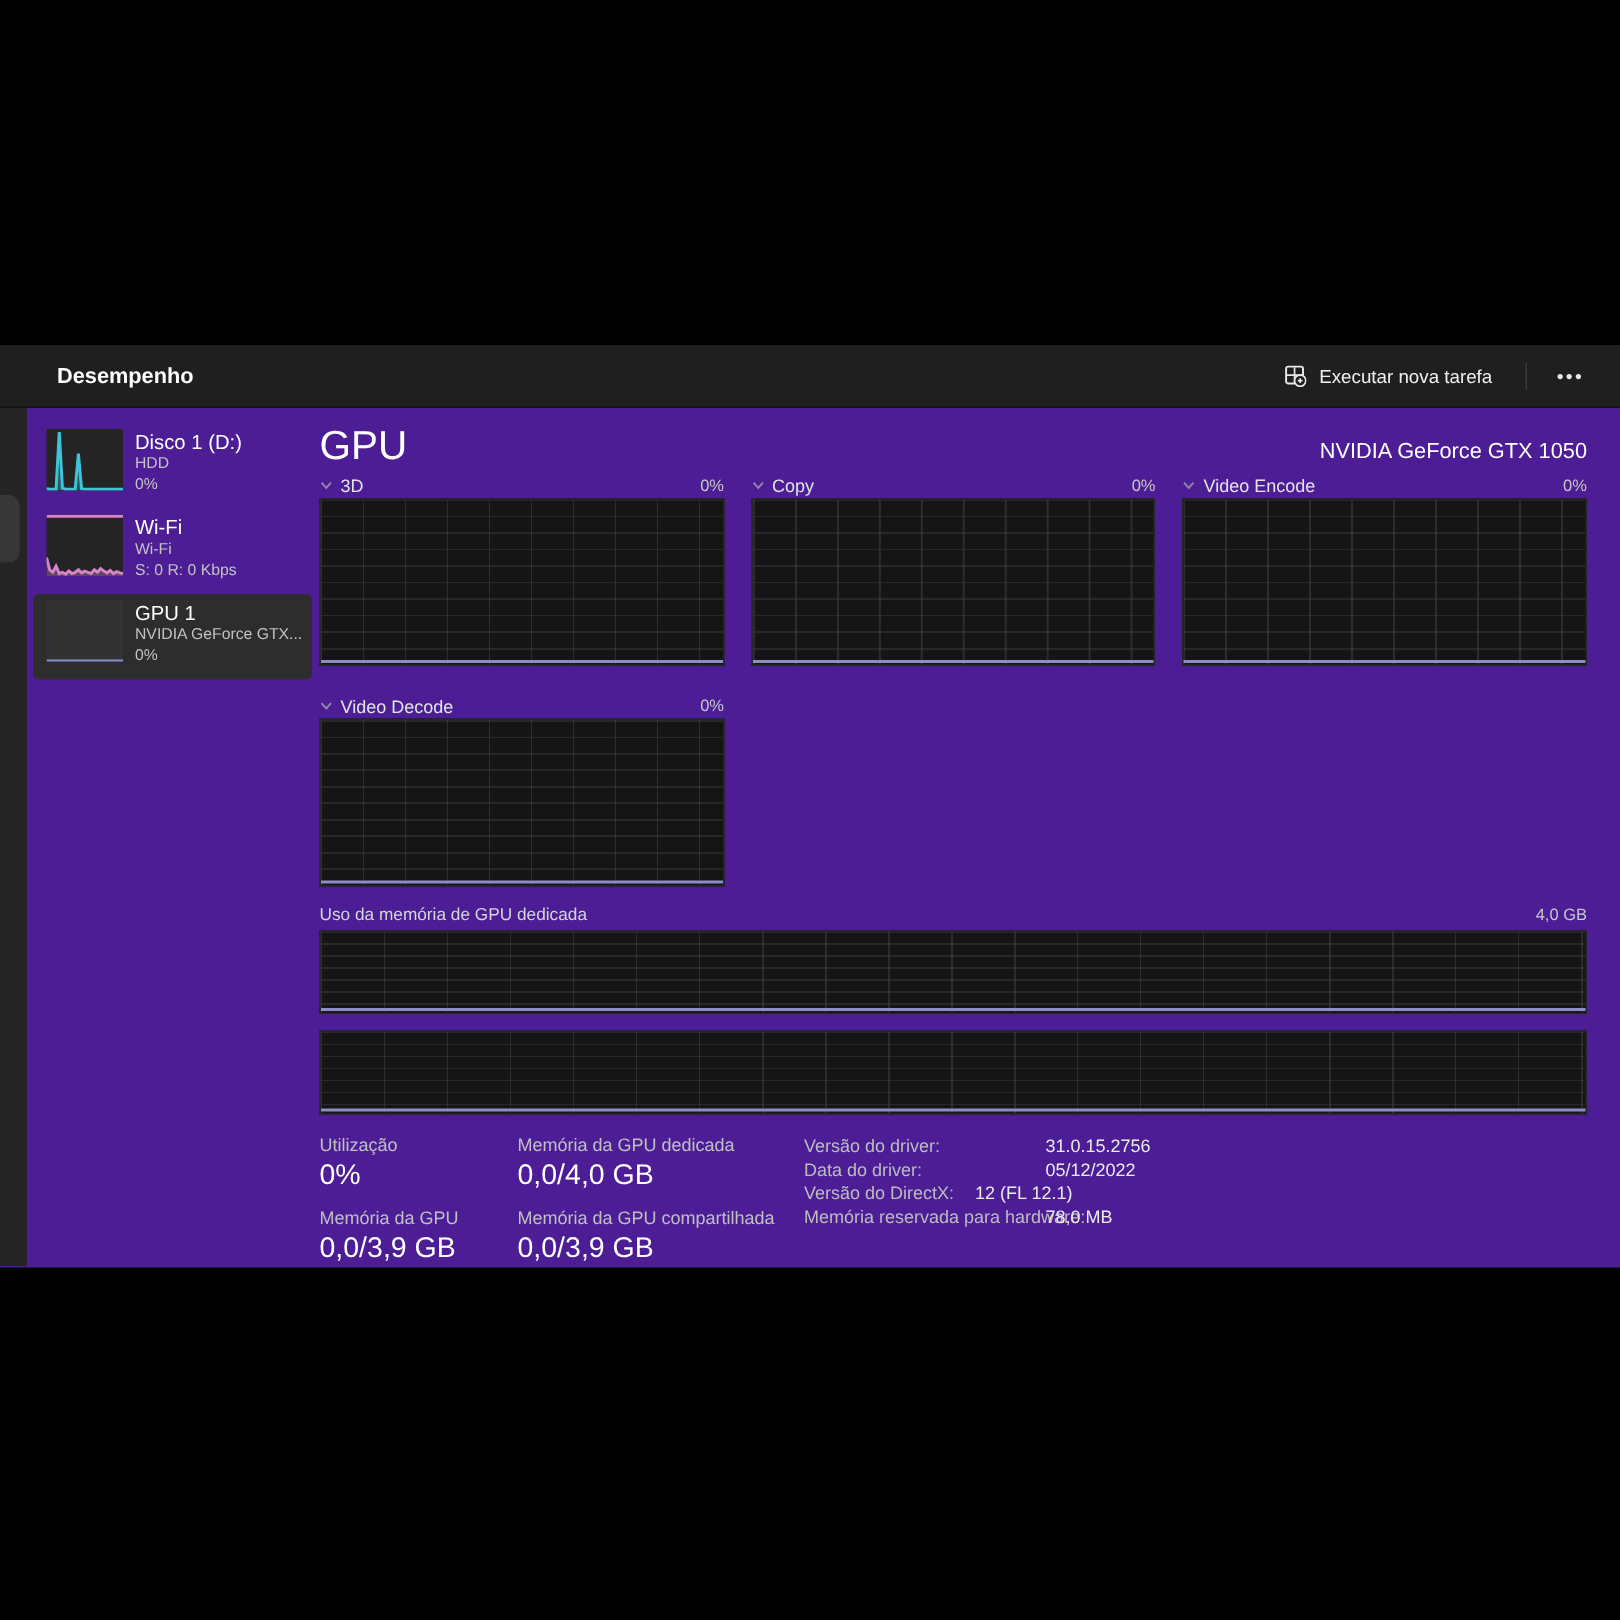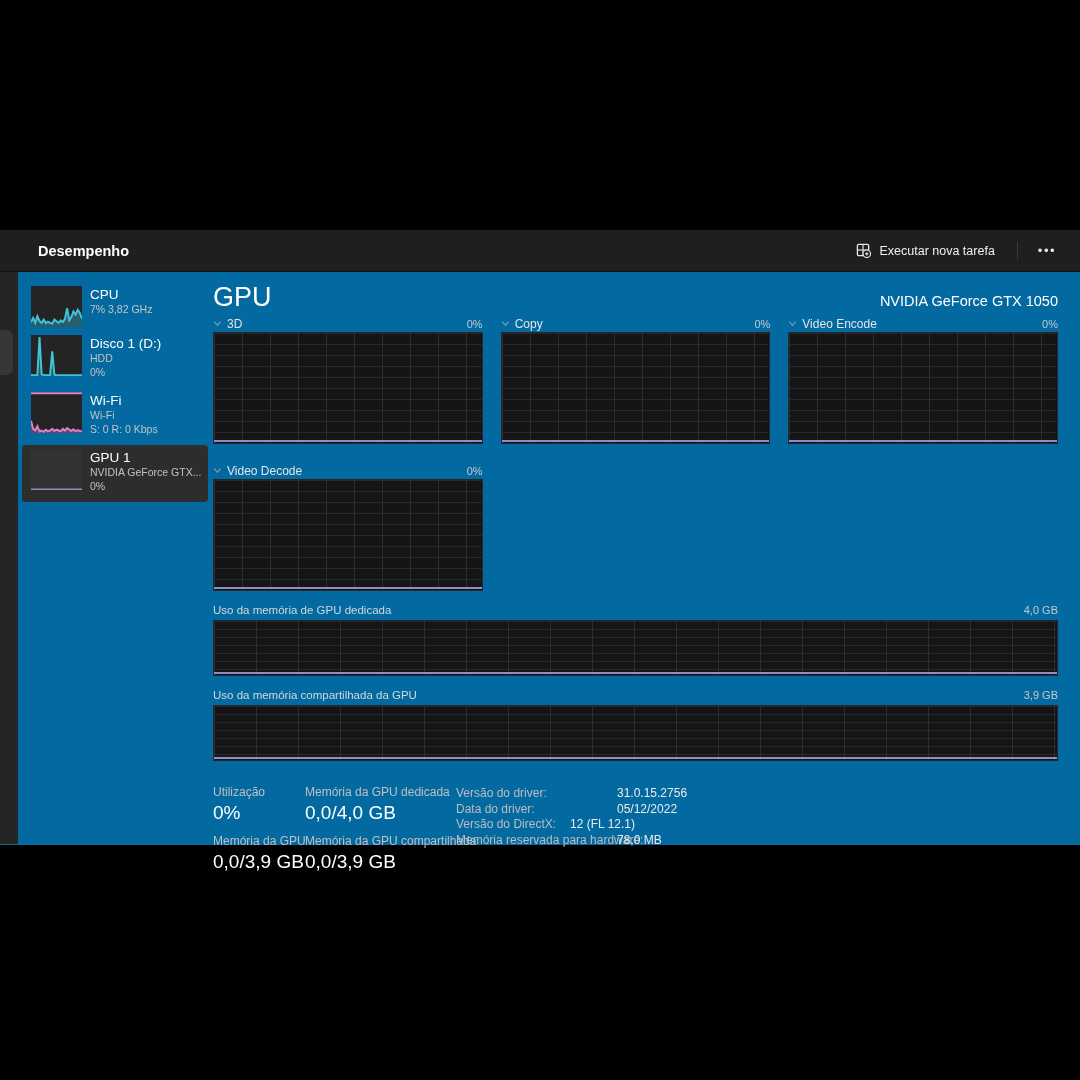--- a/index.html
+++ b/index.html
@@ -1,19 +1,19 @@
 <!DOCTYPE html>
 <html style="--chart-line: #8b8ec9;"><head>
 <meta charset="utf-8">
 <style>
   * { margin:0; padding:0; box-sizing:border-box; }
   html,body { width:1080px; height:1080px; background:#000; overflow:hidden;
     font-family:"Liberation Sans", sans-serif; }
   .window { position:absolute; left:0; top:230px; width:1080px; height:615px;
-    background:#0369a1; color:#fff; }
+    background:#4c1d95; color:#fff; }
 
   
   .tm-header { height:42px; background:#1f1f1f; border-bottom:1px solid #121212;
     display:flex; align-items:center; padding:0 14px 0 38px; }
   .tm-title { font-size:14.5px; font-weight:bold; color:#fff; }
   .header-right { margin-left:auto; display:flex; align-items:center; }
   .new-task-btn { display:flex; align-items:center; gap:8px; padding:6px 12px;
     border-radius:4px; cursor:pointer; }
   .new-task-label { font-size:12.5px; color:#f0f0f0; }
   .header-divider { width:1px; height:18px; background:#3a3a3a; margin:0 10px; }
@@ -63,21 +63,21 @@
   .mem-head { display:flex; align-items:center; font-size:11.5px; color:#d6d6d6;
     height:16px; margin-bottom:2px; }
   .mem-head .cap { margin-left:auto; font-size:11px; color:#c8c8c8; }
   .mem-box { height:56px;
     background-image:
       repeating-linear-gradient(to right, rgba(66,66,78,.5) 0 1px, transparent 1px 42px),
       repeating-linear-gradient(to bottom, rgba(66,66,78,.4) 0 1px, transparent 1px 8px);
   }
 
   
-  .stats-row { display:flex; margin-top:24px; }
+  .stats-row { display:flex; margin-top:13px;gap:40px; }
   .stat-col1 { width:92px; flex:none; }
   .stat-col2 { width:151px; flex:none; }
   .stat-group { margin-bottom:8px; }
   .stat-label { font-size:12px; color:#c0c0c0; line-height:15px; white-space:nowrap; }
   .stat-value { font-size:19px; font-weight:300; color:#fff; line-height:26px;
     white-space:nowrap; }
   .driver-col { flex:1; min-width:0; padding-top:1px; }
   .info-row { display:flex; font-size:12px; line-height:15.6px; white-space:nowrap; }
   .info-label { width:161px; flex:none; color:#bdbdbd; }
   .info-row.inline .info-label { width:auto; margin-right:14px; }
@@ -108,32 +108,20 @@
   </div>
 
   <div class="tm-body">
 
     <div class="rail">
       <div class="rail-indicator"></div>
     </div>
 
     <div class="sidebar">
 
-      <div class="side-item h2line">
-        <div class="thumb">
-          <svg viewBox="0 0 100 100" preserveAspectRatio="none">
-              <polygon points="0.0,88.0 4.2,78.0 8.3,90.0 12.5,74.0 16.7,86.0 20.8,90.0 25.0,82.0 29.2,91.0 33.3,87.0 37.5,90.0 41.7,92.0 45.8,82.0 50.0,86.0 54.2,90.0 58.3,84.0 62.5,88.0 66.7,80.0 70.8,54.0 75.0,84.0 79.2,76.0 83.3,62.0 87.5,70.0 91.7,58.0 95.8,66.0 100.0,80.0 100,100 0,100" fill="rgba(47,166,186,0.45)"></polygon>
-              <polyline points="0.0,88.0 4.2,78.0 8.3,90.0 12.5,74.0 16.7,86.0 20.8,90.0 25.0,82.0 29.2,91.0 33.3,87.0 37.5,90.0 41.7,92.0 45.8,82.0 50.0,86.0 54.2,90.0 58.3,84.0 62.5,88.0 66.7,80.0 70.8,54.0 75.0,84.0 79.2,76.0 83.3,62.0 87.5,70.0 91.7,58.0 95.8,66.0 100.0,80.0" fill="none" stroke="#3fc3d9" stroke-width="2" vector-effect="non-scaling-stroke"></polyline>
-            </svg>
-        </div>
-        <div class="side-text">
-          <div class="side-title">CPU</div>
-          <div class="side-sub">7%  3,82 GHz</div>
-        </div>
-      </div>
 
 
 
       <div class="side-item h3line">
         <div class="thumb">
           <svg viewBox="0 0 100 100" preserveAspectRatio="none">
               <polygon points="0.0,97.0 4.2,98.0 8.3,98.0 12.5,98.0 16.7,5.0 20.8,96.0 25.0,98.0 29.2,98.0 33.3,98.0 37.5,98.0 41.7,40.0 45.8,97.0 50.0,98.0 54.2,98.0 58.3,98.0 62.5,98.0 66.7,98.0 70.8,98.0 75.0,98.0 79.2,98.0 83.3,98.0 87.5,98.0 91.7,98.0 95.8,98.0 100.0,98.0 100,100 0,100" fill="rgba(47,166,186,0.4)"></polygon>
               <polyline points="0.0,97.0 4.2,98.0 8.3,98.0 12.5,98.0 16.7,5.0 20.8,96.0 25.0,98.0 29.2,98.0 33.3,98.0 37.5,98.0 41.7,40.0 45.8,97.0 50.0,98.0 54.2,98.0 58.3,98.0 62.5,98.0 66.7,98.0 70.8,98.0 75.0,98.0 79.2,98.0 83.3,98.0 87.5,98.0 91.7,98.0 95.8,98.0 100.0,98.0" fill="none" stroke="#3fc3d9" stroke-width="2" vector-effect="non-scaling-stroke"></polyline>
             </svg>
         </div>
@@ -232,24 +220,20 @@
 
       <div class="mem-section">
         <div class="mem-head">
           <span>Uso da memória de GPU dedicada</span>
           <span class="cap">4,0 GB</span>
         </div>
         <div class="chart-box mem-box"></div>
       </div>
 
       <div class="mem-section">
-        <div class="mem-head">
-          <span>Uso da memória compartilhada da GPU</span>
-          <span class="cap">3,9 GB</span>
-        </div>
         <div class="chart-box mem-box"></div>
       </div>
 
       <div class="stats-row">
 
         <div class="stat-col1">
           <div class="stat-group">
             <div class="stat-label">Utilização</div>
             <div class="stat-value">0%</div>
           </div>

